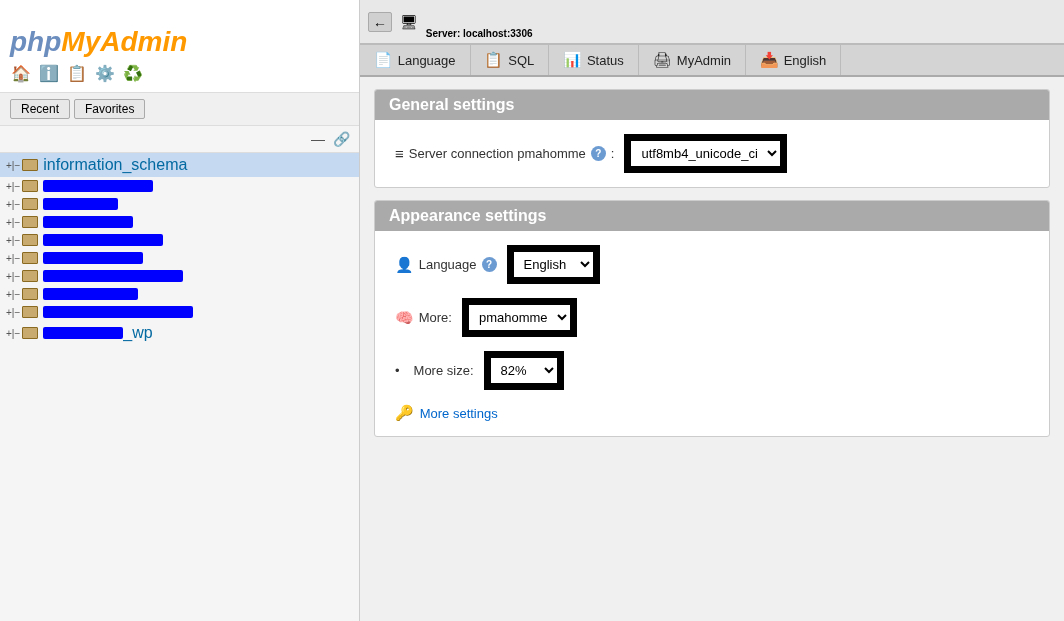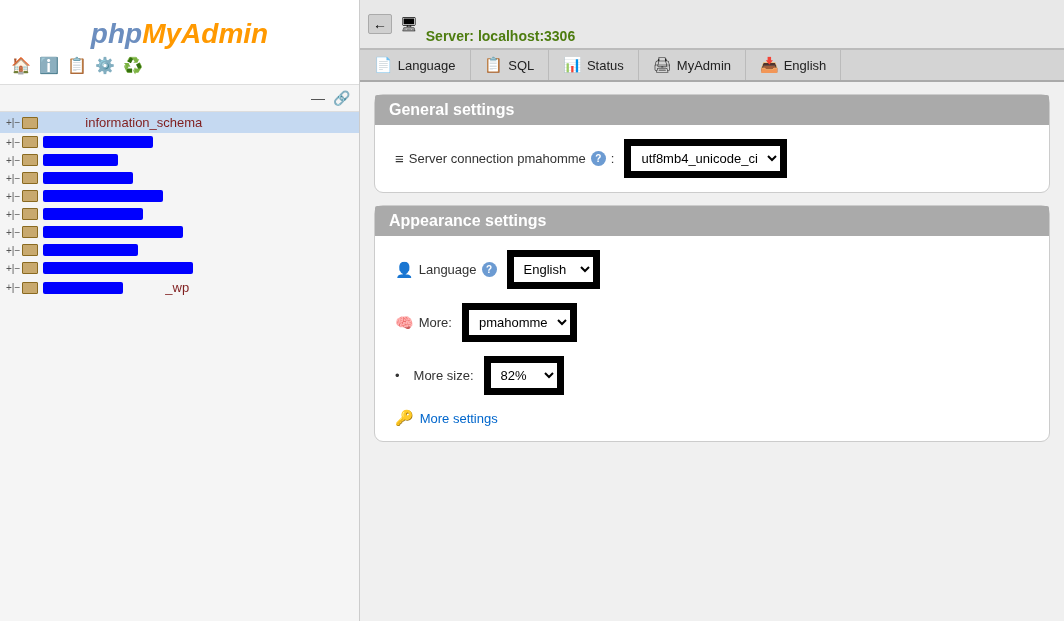--- a/index.html
+++ b/index.html
@@ -10,24 +10,23 @@
       width: 360px;
       min-width: 360px;
       background: #f5f5f5;
       border-right: 1px solid #ccc;
       display: flex;
       flex-direction: column;
       height: 100%;
       overflow-y: auto;
     }
     #logo-area {
-      padding: 20px 10px 8px 10px;
+      padding: 28px 10px 8px 10px;
       background: #fff;
       border-bottom: 1px solid #ddd;
-      text-align: center;
     }
     #logo-text {
       font-size: 28px;
       font-weight: bold;
       line-height: 1;
     }
     #logo-php { color: #6c8ebf; font-style: italic; }
     #logo-myadmin { color: #f90; font-style: italic; }
 
     #logo-icons {
@@ -88,21 +87,21 @@
     }
     .db-icon {
       width: 16px; height: 12px;
       background: #c8a96e;
       border: 1px solid #8a6a20;
       border-radius: 1px;
       margin-right: 5px;
       display: inline-block;
       flex-shrink: 0;
     }
-    .db-name { font-size: 13px; color: #7f1d1d; margin-left: 42px; }
+    .db-name { font-size: 16px; color: #0369a1; }
     .db-name-blur {
       display: inline-block;
       background: blue;
       border-radius: 2px;
       height: 12px;
       color: transparent;
     }
 
     
     #main {
@@ -125,21 +124,21 @@
       gap: 8px;
     }
     #topbar-back {
       width: 24px; height: 20px;
       background: #d0d0d0;
       border: 1px solid #aaa;
       display: flex; align-items: center; justify-content: center;
       cursor: pointer; font-size: 14px; border-radius: 2px;
     }
     #server-icon { font-size: 14px; }
-    #server-title { font-weight: bold; color: #4d7c0f; font-size: 14px; margin-top: 24px; }
+    #server-title { font-weight: bold; color: #000000; font-size: 10px; margin-top: 24px; }
 
     
     #tabs {
       display: flex;
       background: #d4d4d4;
       border-bottom: 2px solid #aaa;
       padding: 0 0 0 0;
     }
     .tab {
       padding: 6px 14px;
@@ -158,21 +157,21 @@
     #content {
       flex: 1;
       overflow-y: auto;
       padding: 0;
       background: #f0f0f0;
     }
     .section {
       margin: 12px 14px;
       background: #fff;
       border: 1px solid #ccc;
-      border-radius: 9px;
+      border-radius: 3px;
     }
     .section-header {
       background: #aaa;
       padding: 6px 14px;
       font-size: 16px;
       font-weight: bold;
       color: #fff;
       border-radius: 2px 2px 0 0;
     }
     .section-body {
@@ -234,20 +233,24 @@
     </div>
     <div id="logo-icons">
       <span class="logo-icon">🏠</span>
       <span class="logo-icon">ℹ️</span>
       <span class="logo-icon">📋</span>
       <span class="logo-icon">⚙️</span>
       <span class="logo-icon">♻️</span>
     </div>
   </div>
 
+  <div id="sidebar-buttons">
+    <button class="sidebar-btn">Recent</button>
+    <button class="sidebar-btn">Favorites</button>
+  </div>
 
   <div id="sidebar-toolbar">
     <span class="toolbar-icon">—</span>
     <span class="toolbar-icon">🔗</span>
   </div>
 
   <div id="db-list">
 
     <div class="db-item selected">
       <span class="db-expand">+|−</span>

